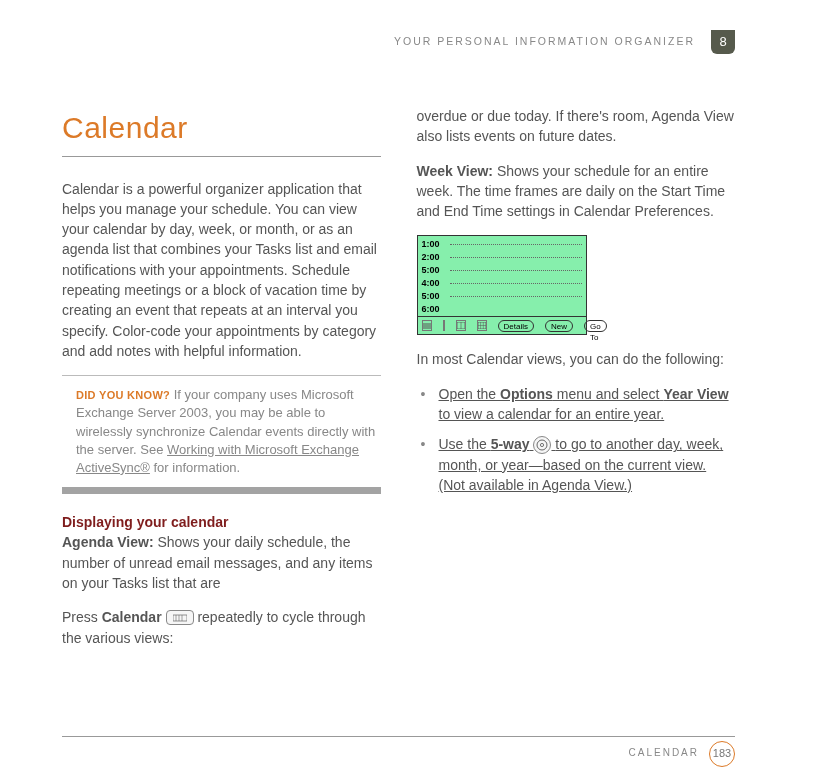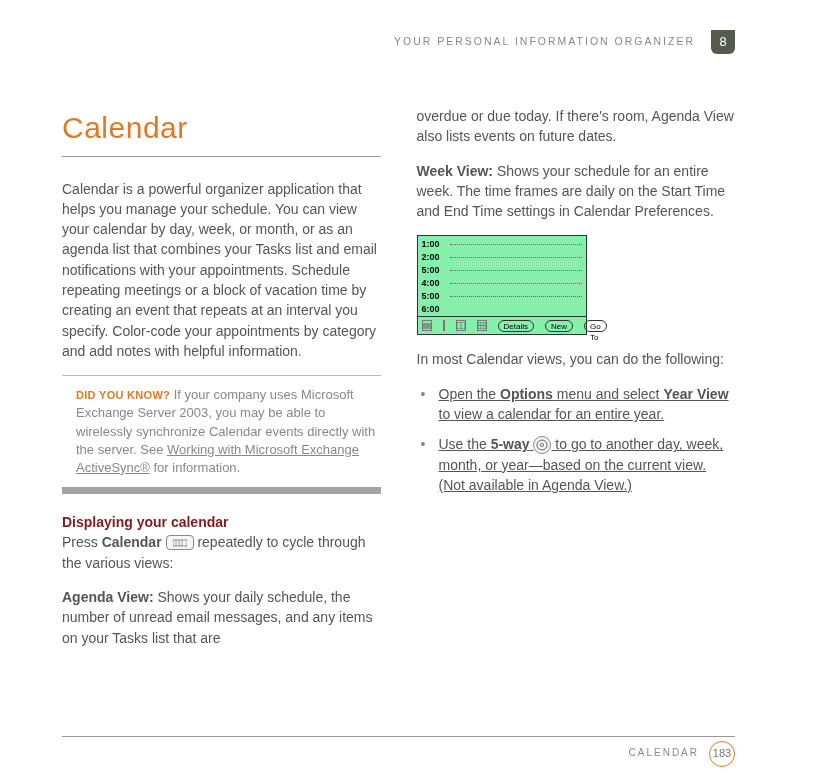--- a/index.html
+++ b/index.html
@@ -214,34 +214,34 @@
     <div class="col">
       <h1 class="title">Calendar</h1>
       <p>Calendar is a powerful organizer application that helps you manage your schedule. You can view your calendar by day, week, or month, or as an agenda list that combines your Tasks list and email notifications with your appointments. Schedule repeating meetings or a block of vacation time by creating an event that repeats at an interval you specify. Color-code your appointments by category and add notes with helpful information.</p>
 
       <div class="callout">
         <span class="label">DID YOU KNOW?</span><span> If your company uses Microsoft Exchange Server 2003, you may be able to wirelessly synchronize Calendar events directly with the server. See </span><span class="link">Working with Microsoft Exchange ActiveSync®</span><span> for information.</span>
       </div>
 
       <h2 class="subhead">Displaying your calendar</h2>
       <p>
+        <span class="b">Agenda View:</span><span> Shows your daily schedule, the number of unread email messages, and any items on your Tasks list that are</span>
+      </p>
+
+      <p>
         <span>Press </span><span class="b">Calendar</span>
         <span class="inline-button">
           <svg width="14" height="8" viewBox="0 0 14 8">
               <rect x="0" y="1" width="14" height="6" fill="none" stroke="#666" stroke-width="0.7"></rect>
               <line x1="3" y1="1" x2="3" y2="7" stroke="#666" stroke-width="0.6"></line>
               <line x1="6" y1="1" x2="6" y2="7" stroke="#666" stroke-width="0.6"></line>
               <line x1="9" y1="1" x2="9" y2="7" stroke="#666" stroke-width="0.6"></line>
             </svg>
         </span>
         <span> repeatedly to cycle through the various views:</span>
-      </p>
-
-      <p>
-        <span class="b">Agenda View:</span><span> Shows your daily schedule, the number of unread email messages, and any items on your Tasks list that are</span>
       </p>
     </div>
 
     <div class="col">
       <p>overdue or due today. If there's room, Agenda View also lists events on future dates.</p>
 
 
       <p>
         <span class="b">Week View:</span><span> Shows your schedule for an entire week. The time frames are daily on the Start Time and End Time settings in Calendar Preferences.</span>
       </p>

